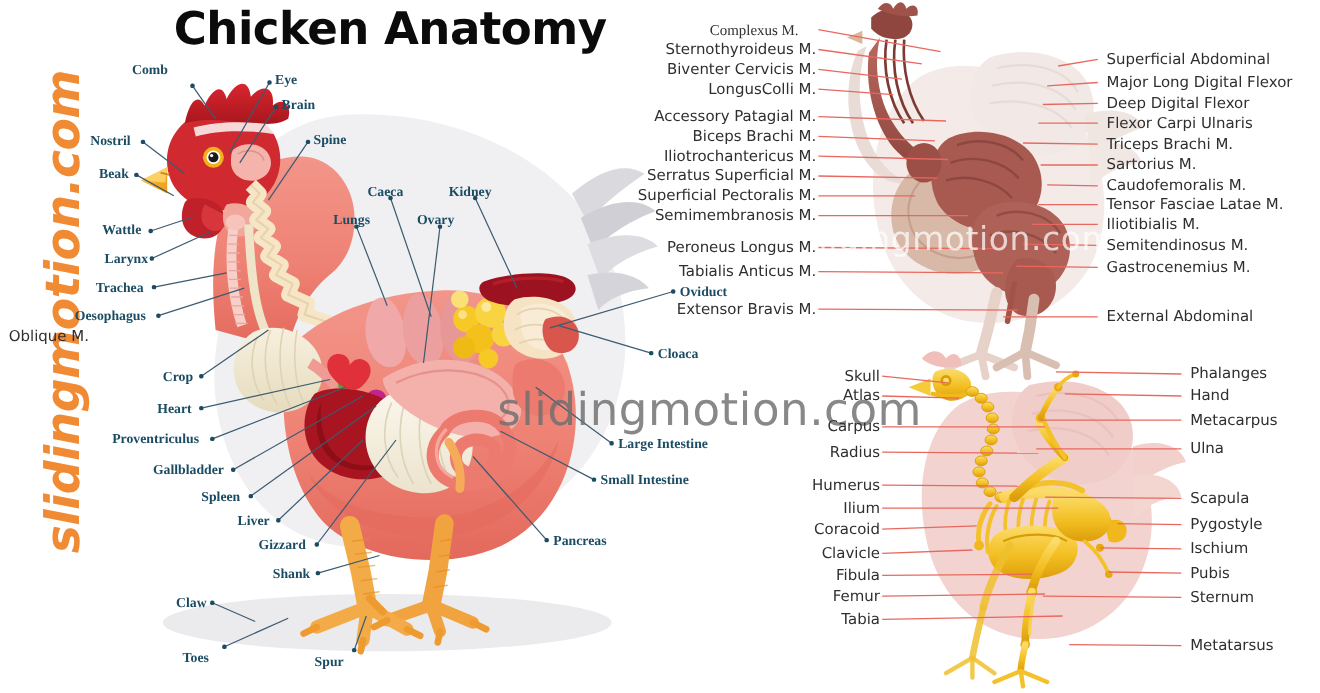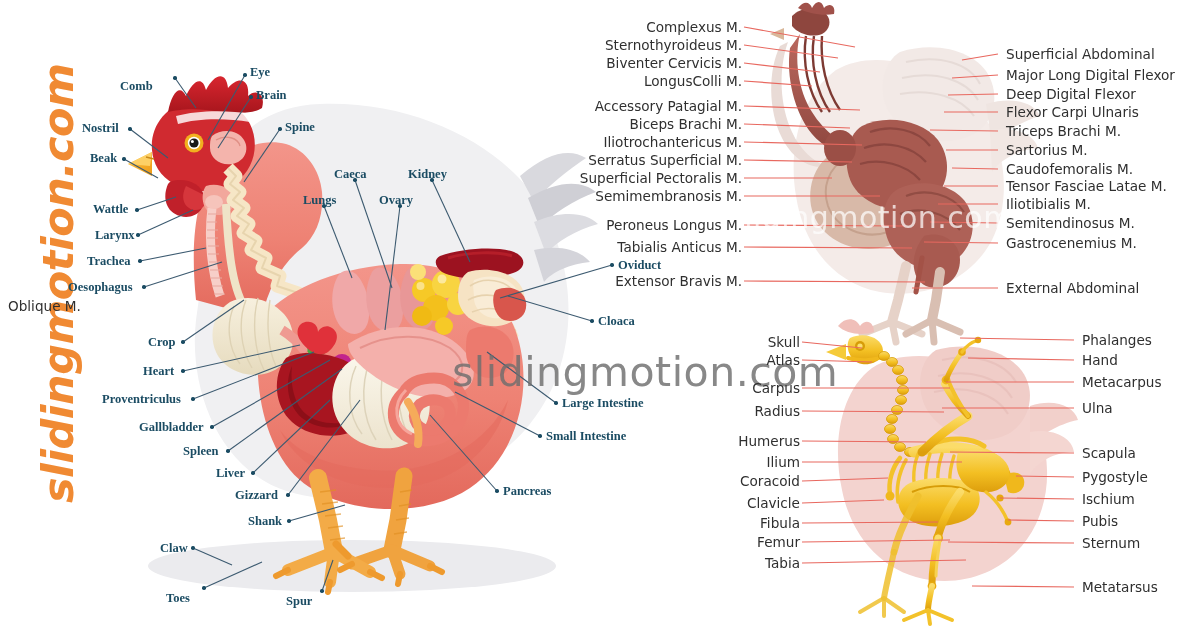--- a/index.html
+++ b/index.html
@@ -555,27 +555,28 @@
         <line x1="1074" y1="408" x2="942" y2="408"></line>
         <line x1="1074" y1="453" x2="950" y2="452"></line>
         <line x1="1074" y1="477" x2="1016" y2="476"></line>
         <line x1="1074" y1="499" x2="1000" y2="498"></line>
         <line x1="1074" y1="521" x2="1008" y2="520"></line>
         <line x1="1074" y1="543" x2="948" y2="542"></line>
         <line x1="1074" y1="587" x2="972" y2="586"></line>
       </g>
   </svg>
 
+  <div class="title">Chicken Anatomy</div>
 
   <div class="wm-vertical">slidingmotion.com</div>
   <div class="wm-center">slidingmotion.com</div>
   <div class="wm-muscle">slidingmotion.com</div>
 
   <div id="label-layer">
-      <div class="lbl" style="left: 120px; top: 80px;">Comb</div>
+      <div class="lbl" style="left: 120px; top: 57px;">Comb</div>
       <div class="dot" style="left: 173.3px; top: 76.3px;"></div>
       <div class="lbl" style="left: 250px; top: 66px;">Eye</div>
       <div class="dot" style="left: 243.3px; top: 73.3px;"></div>
       <div class="lbl" style="left: 256px; top: 89px;">Brain</div>
       <div class="dot" style="left: 249.3px; top: 95.3px;"></div>
       <div class="lbl" style="left: 285px; top: 121px;">Spine</div>
       <div class="dot" style="left: 278.3px; top: 127.3px;"></div>
       <div class="lbl" style="left: 82px; top: 122px;">Nostril</div>
       <div class="dot" style="left: 128.3px; top: 127.3px;"></div>
       <div class="lbl" style="left: 90px; top: 152px;">Beak</div>
@@ -621,21 +622,21 @@
       <div class="lbl" style="left: 618px; top: 259px;">Oviduct</div>
       <div class="dot" style="left: 610.3px; top: 263.3px;"></div>
       <div class="lbl" style="left: 598px; top: 315px;">Cloaca</div>
       <div class="dot" style="left: 590.3px; top: 319.3px;"></div>
       <div class="lbl" style="left: 562px; top: 397px;">Large Intestine</div>
       <div class="dot" style="left: 554.3px; top: 401.3px;"></div>
       <div class="lbl" style="left: 546px; top: 430px;">Small Intestine</div>
       <div class="dot" style="left: 538.3px; top: 434.3px;"></div>
       <div class="lbl" style="left: 503px; top: 485px;">Pancreas</div>
       <div class="dot" style="left: 495.3px; top: 489.3px;"></div>
-      <div class="mlbl ralign" style="left: auto; top: 20px; right: 458px;">Complexus M.</div>
+      <div class="mlbl ralign" style="left: auto; top: 20px; right: 474px; font-family: Liberation Serif, serif;">Complexus M.</div>
       <div class="mlbl ralign" style="left: auto; top: 38px; right: 458px; margin-left: 44px;">Sternothyroideus M.</div>
       <div class="mlbl ralign" style="left: auto; top: 56px; right: 458px;">Biventer Cervicis M.</div>
       <div class="mlbl ralign" style="left: auto; top: 74px; right: 458px;">LongusColli M.</div>
       <div class="mlbl ralign" style="left: auto; top: 99px; right: 458px;">Accessory Patagial M.</div>
       <div class="mlbl ralign" style="left: auto; top: 117px; right: 458px;">Biceps Brachi M.</div>
       <div class="mlbl ralign" style="left: auto; top: 135px; right: 458px;">Iliotrochantericus M.</div>
       <div class="mlbl ralign" style="left: auto; top: 153px; right: 458px;">Serratus Superficial M.</div>
       <div class="mlbl ralign" style="left: auto; top: 171px; right: 458px;">Superficial Pectoralis M.</div>
       <div class="mlbl ralign" style="left: auto; top: 189px; right: 458px;">Semimembranosis M.</div>
       <div class="mlbl ralign" style="left: auto; top: 218px; right: 458px;">Peroneus Longus M.</div>

